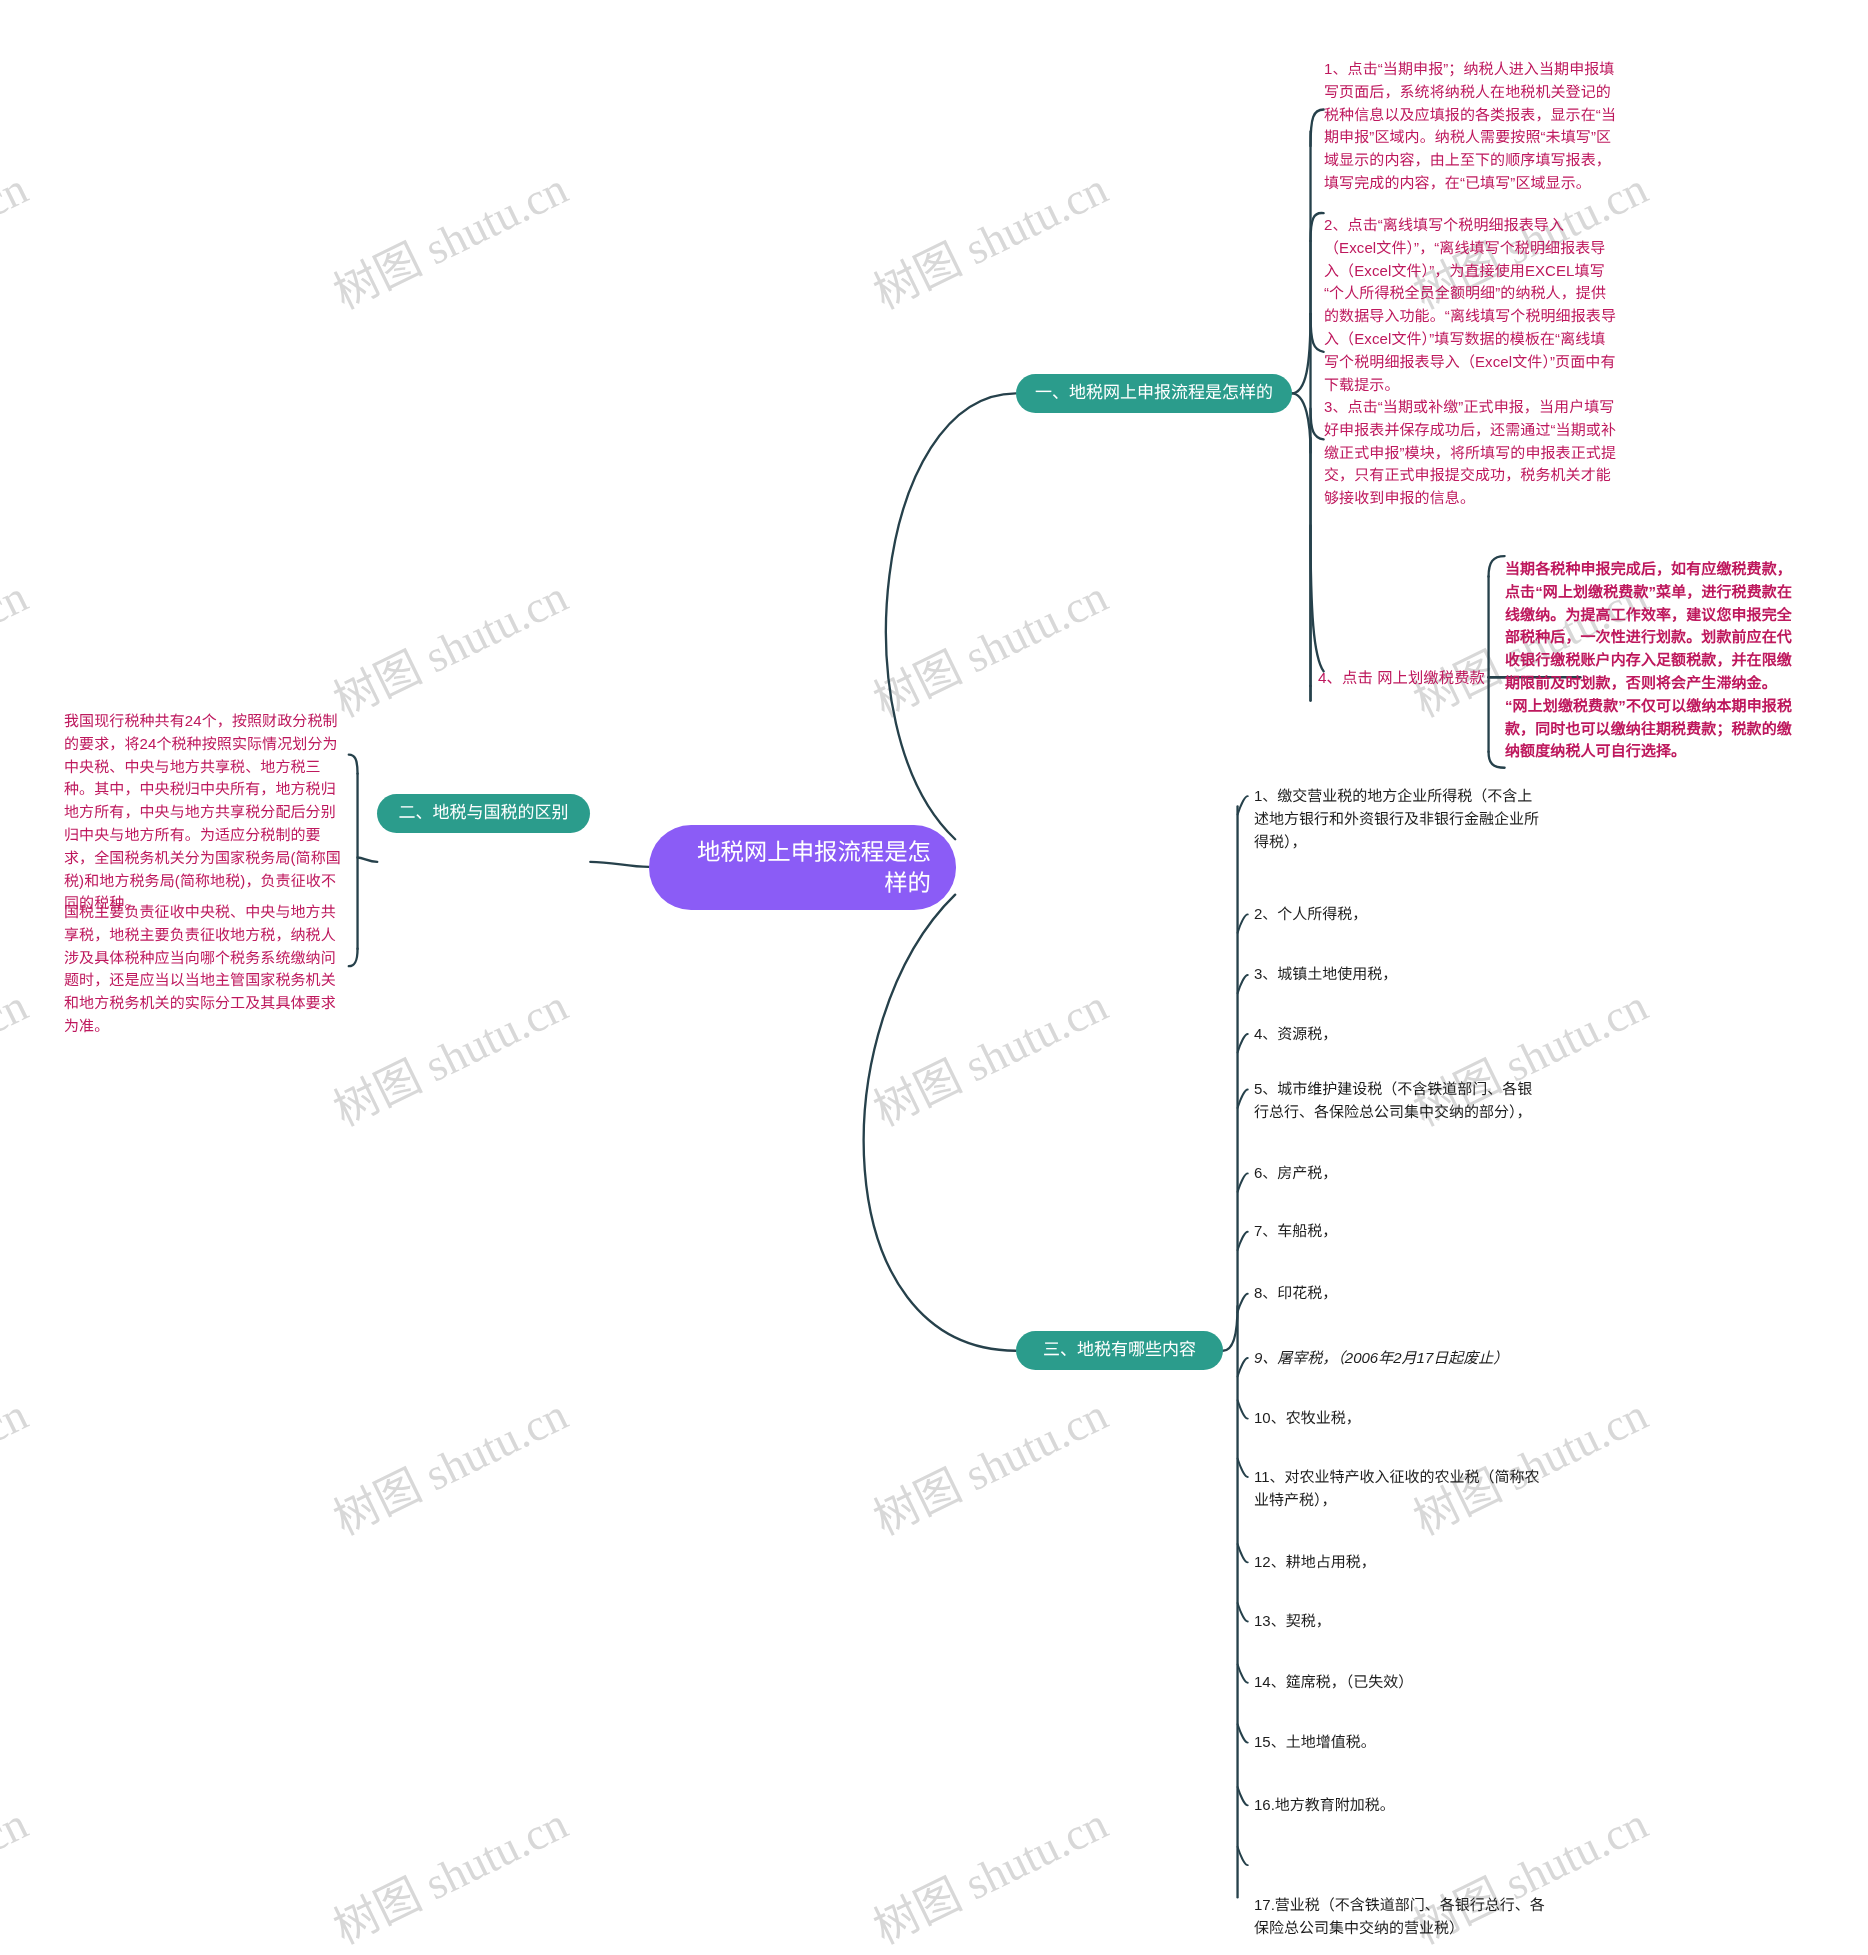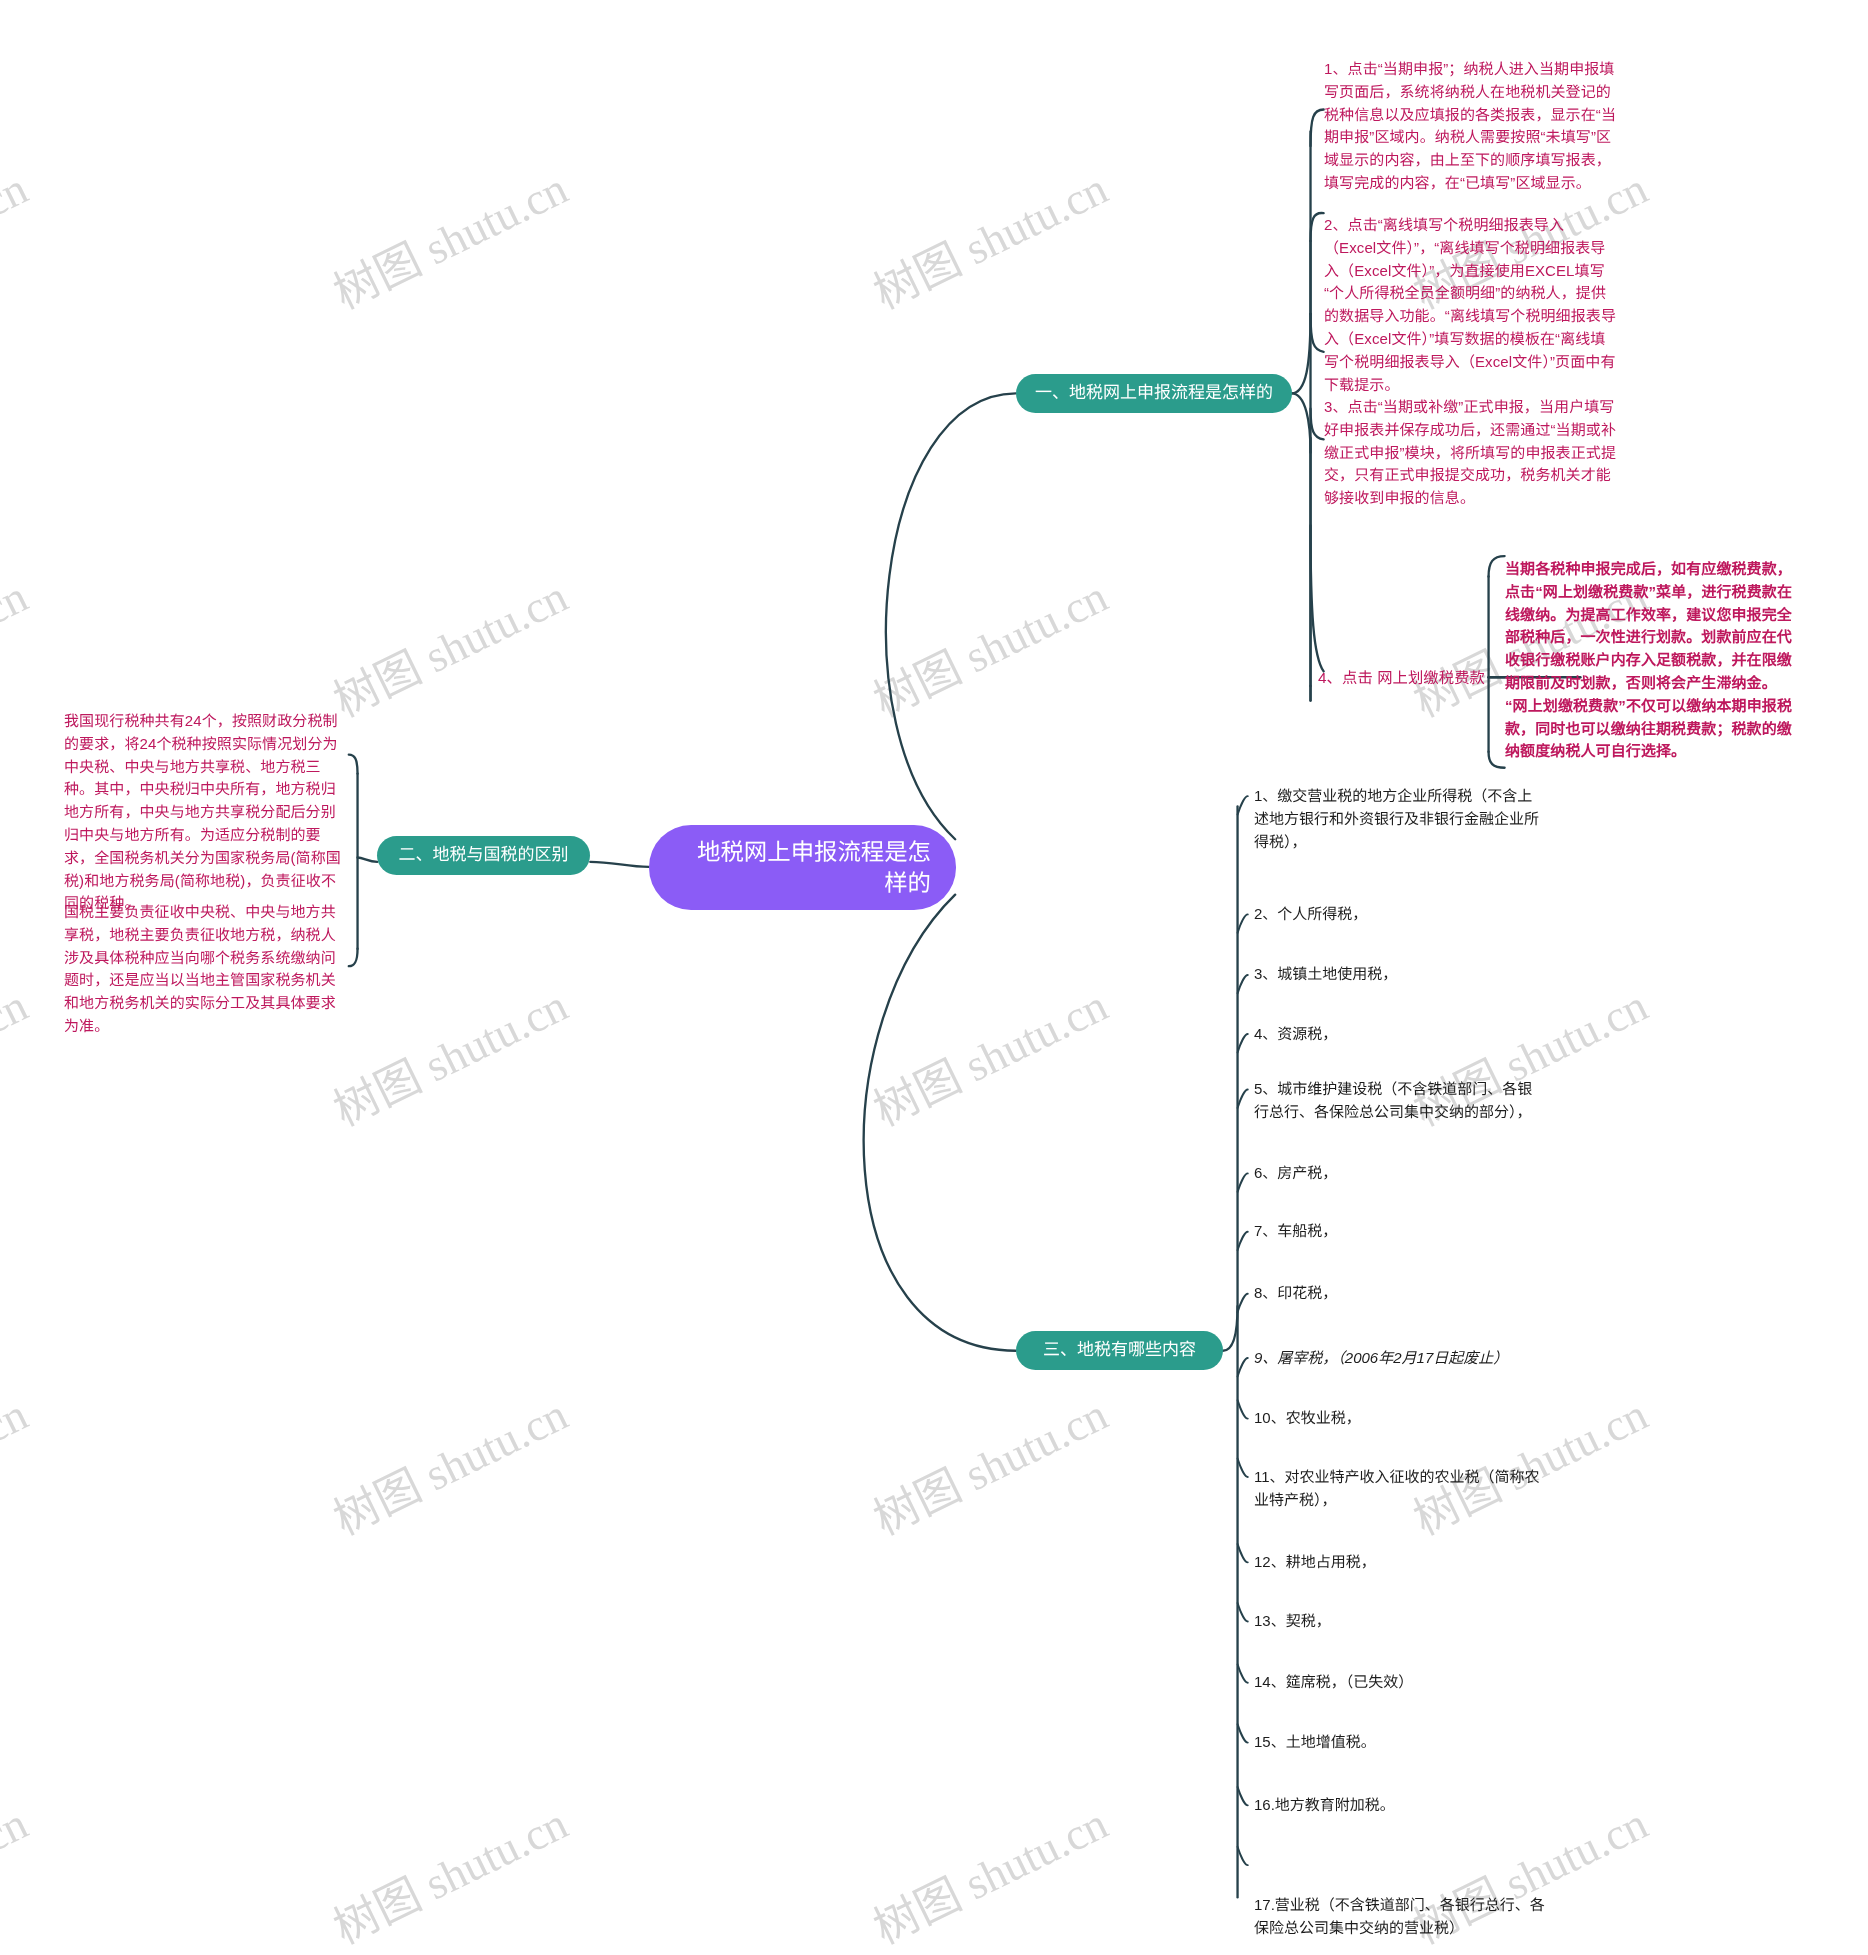--- a/index.html
+++ b/index.html
@@ -56,21 +56,21 @@
   }
   .branch-node {
     background:#2b9c8c;
     border-radius:23.4px;
     font-size:17px;
     height:39px;
     padding:0 19px;
     white-space:nowrap;
   }
   #branch-1 { left:1016px; top:374px;  width:276px; }
-  #branch-2 { left:377px;  top:836px; width:213px; }
+  #branch-2 { left:377px;  top:794px; width:213px; }
   #branch-3 { left:1016px; top:1331px; width:207px; }
 
   
   .leaf {
     position:absolute;
     z-index:4;
     color:#be185d;
     font-size:15px;
     line-height:1.52;
     letter-spacing:0.1px;

